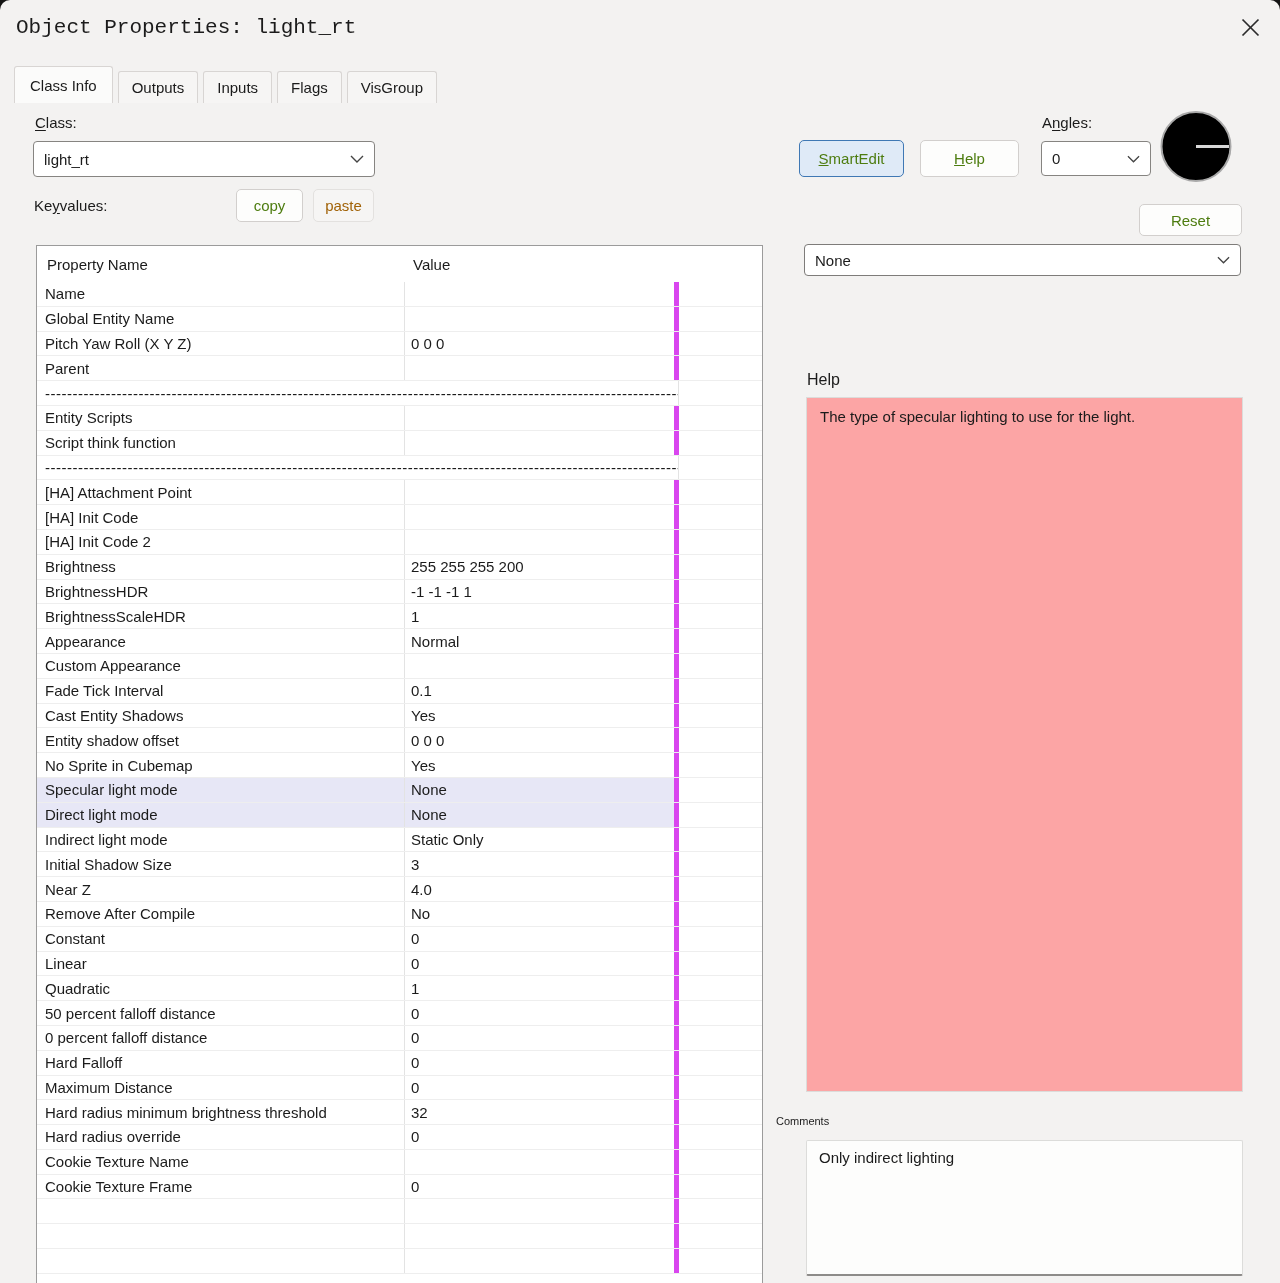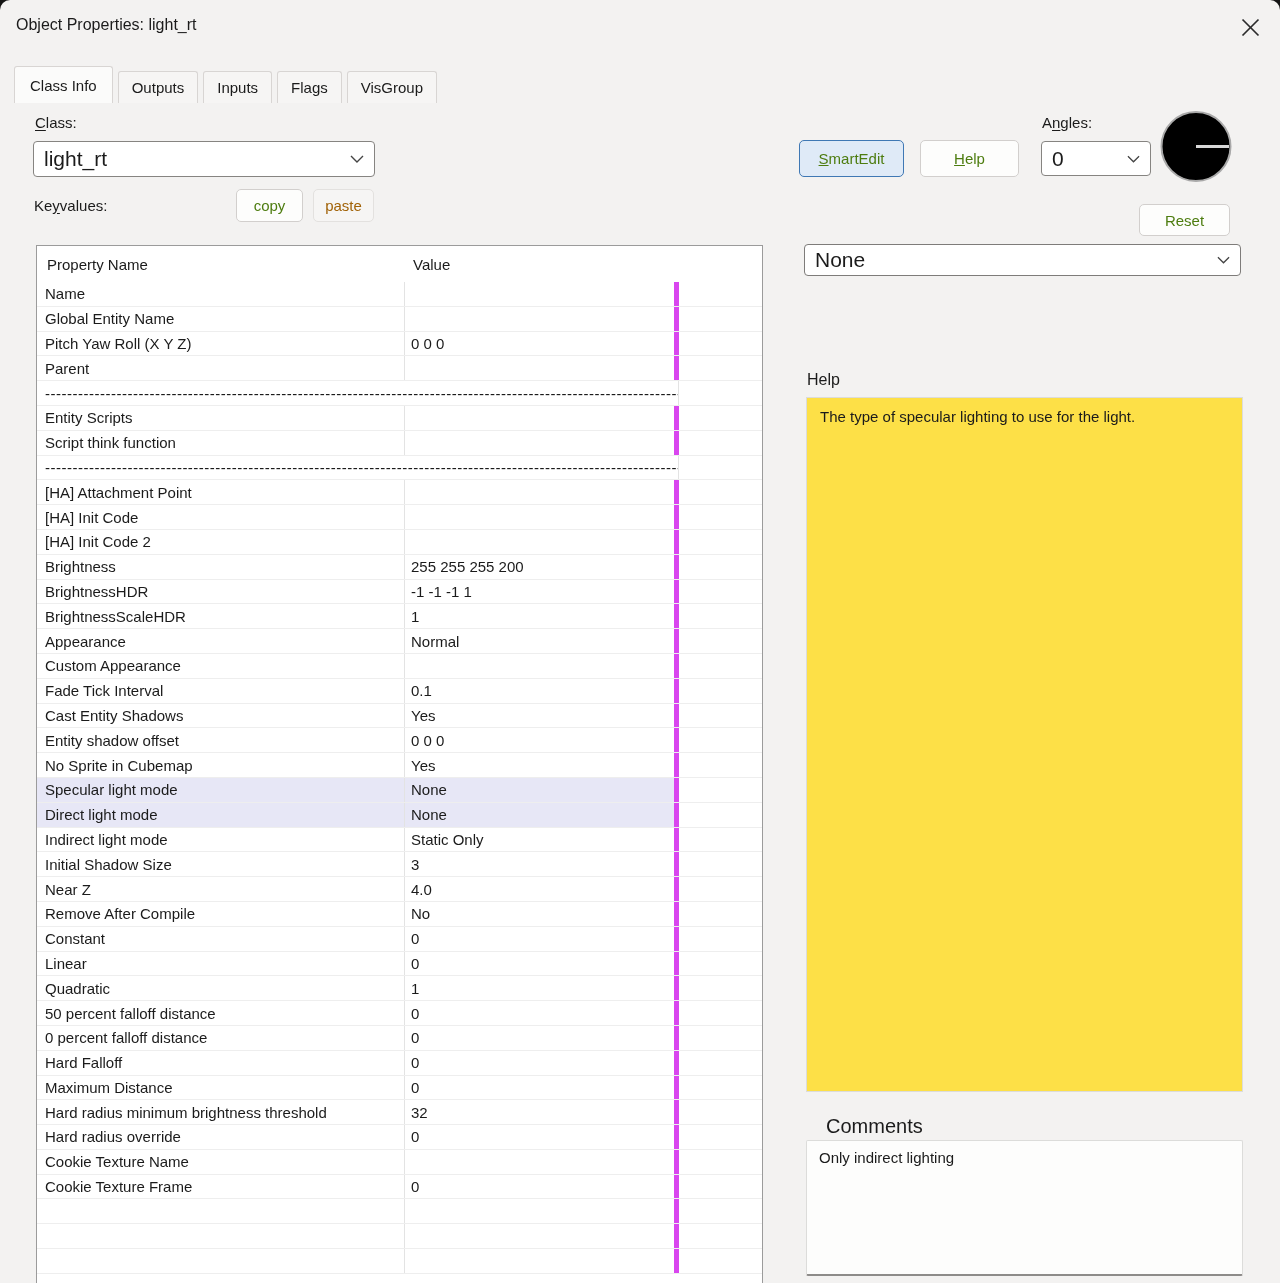--- a/index.html
+++ b/index.html
@@ -3,51 +3,51 @@
 <meta charset="utf-8">
 <style>
   html,body{margin:0;padding:0;background:#141414;}
   *{box-sizing:border-box;}
   .dialog{
     position:relative;width:1280px;height:1283px;background:#f3f2f1;
     border-radius:10px 10px 0 0;overflow:hidden;
     font-family:"Liberation Sans",sans-serif;color:#1b1b1b;
   }
   .abs{position:absolute;}
-  .title{left:16px;top:16px;font-size:16px;}
+  .title{left:16px;top:16px;font-size:21px;font-family:Liberation Mono, monospace;}
   .closebtn{right:14px;top:12px;width:32px;height:30px;display:flex;align-items:center;justify-content:center;cursor:pointer;background:none;border:none;}
   
   .tabstrip{left:14px;top:66px;height:37px;display:flex;align-items:flex-end;gap:5px;}
   .tab{height:32px;display:flex;align-items:center;padding:0 13px;font-size:15px;
        background:#f6f5f4;border:1px solid #d8d5d3;border-bottom:none;border-radius:3px 3px 0 0;}
   .tab.active{height:37px;background:#fbfbfa;position:relative;z-index:2;padding:0 15px;}
   
   .label{font-size:15px;}
   .label u{text-decoration:underline;text-underline-offset:2px;}
   .combo{background:#fff;border:1px solid #868481;border-radius:4px;display:flex;align-items:center;
-         font-size:21px;padding:0 10px;justify-content:space-between;gap:32px;}
+         font-size:15px;padding:0 10px;justify-content:space-between;gap:32px;}
   .btn{background:#fdfdfc;border:1px solid #d2cfcd;border-radius:5px;font-size:15px;
        display:flex;align-items:center;justify-content:center;font-family:"Liberation Sans",sans-serif;color:#4d7c0f;}
   .btn.primary{background:#dfeaf7;border:1.5px solid #3f78b4;}
   .btn.disabled{background:#f6f5f4;border:1px solid #e3e1df;color:#a16207;}
   
   .ptable{left:36px;top:245px;width:727px;height:1152px;background:#fff;border:1px solid #9b9b9b;
           font-size:15px;overflow:hidden;display:flex;flex-direction:column;}
   .thead{height:36px;display:flex;align-items:center;flex:none;}
   .thead .h1{width:368px;padding-left:10px;}
   .thead .h2{width:274px;padding-left:8px;}
   .trow{height:24.8px;display:flex;flex:none;border-bottom:1px solid #eeeeee;}
   .cell{display:flex;align-items:center;white-space:nowrap;overflow:hidden;}
   .cell.name{width:368px;padding-left:8px;border-right:1px solid #e3e3e3;}
   .cell.value{width:274px;padding-left:6px;border-right:5px solid #d946ef;}
   .cell.extra{flex:1;}
   .trow.sel .name,.trow.sel .value{background:#e7e7f6;}
   .trow.sep .main{width:642px;padding-left:8px;border-right:1px solid #e3e3e3;font-size:15px;letter-spacing:0.5px;}
   
-  .helpbox{left:806px;top:397px;width:437px;height:695px;background:#fde047;border:1px solid #dcdcda;
+  .helpbox{left:806px;top:397px;width:437px;height:695px;background:#fca5a5;border:1px solid #dcdcda;
            padding:10px 13px;font-size:15px;}
   .commentsbox{left:806px;top:1140px;width:437px;height:136px;background:#fdfdfc;
            border:1px solid #dcdcda;border-bottom:2px solid #8d8b89;border-radius:2px;
            padding:8px 12px;font-size:15px;}
   .chev{flex:none;}
 </style>
 </head>
 <body>
 
 <div class="dialog">
@@ -105,21 +105,21 @@
     <svg width="72" height="73" viewBox="0 0 72 73">
       <circle cx="36" cy="36.5" r="34.5" fill="#000" stroke="#a9a9a9" stroke-width="2"></circle>
       <line x1="36" y1="36.5" x2="69" y2="36.5" stroke="#d8d8d8" stroke-width="3"></line>
     </svg>
   </div>
 
   <div class="abs label" style="left:34px;top:197px;"><span>Ke</span><u>y</u><span>values:</span></div>
   <button class="abs btn" style="left:236px;top:189px;width:67px;height:33px;">copy</button>
   <button class="abs btn disabled" style="left:313px;top:189px;width:61px;height:33px;">paste</button>
 
-  <button class="abs btn" style="left:1139px;top:204px;width:91px;height:32px;">Reset</button>
+  <button class="abs btn" style="left:1139px;top:204px;width:103px;height:32px;">Reset</button>
 
   <div class="abs combo" style="left:804px;top:244px;width:437px;height:32px;border-color:#7e7c7a;">
     <span>None</span>
     <svg class="chev" width="13" height="8" viewBox="0 0 14 8">
         <polyline points="1,1 7,7 13,1" fill="none" stroke="#444" stroke-width="1.4"></polyline>
       </svg>
   </div>
 
   <div class="abs ptable">
     <div class="thead">
@@ -326,18 +326,18 @@
           <div class="cell extra"></div>
         </div>
       </div>
   </div>
 
   <div class="abs label" style="left:807px;top:371px;font-size:16px;">Help</div>
   <div class="abs helpbox">
     <span>The type of specular lighting to use for the light.</span>
   </div>
 
-  <div class="abs label" style="left:826px;top:1115px;font-size:20px;">Comments</div>
+  <div class="abs label" style="left:776px;top:1115px;font-size:11px;">Comments</div>
   <div class="abs commentsbox">
     <span>Only indirect lighting</span>
   </div>
 
 </div>
 
 </body></html>

